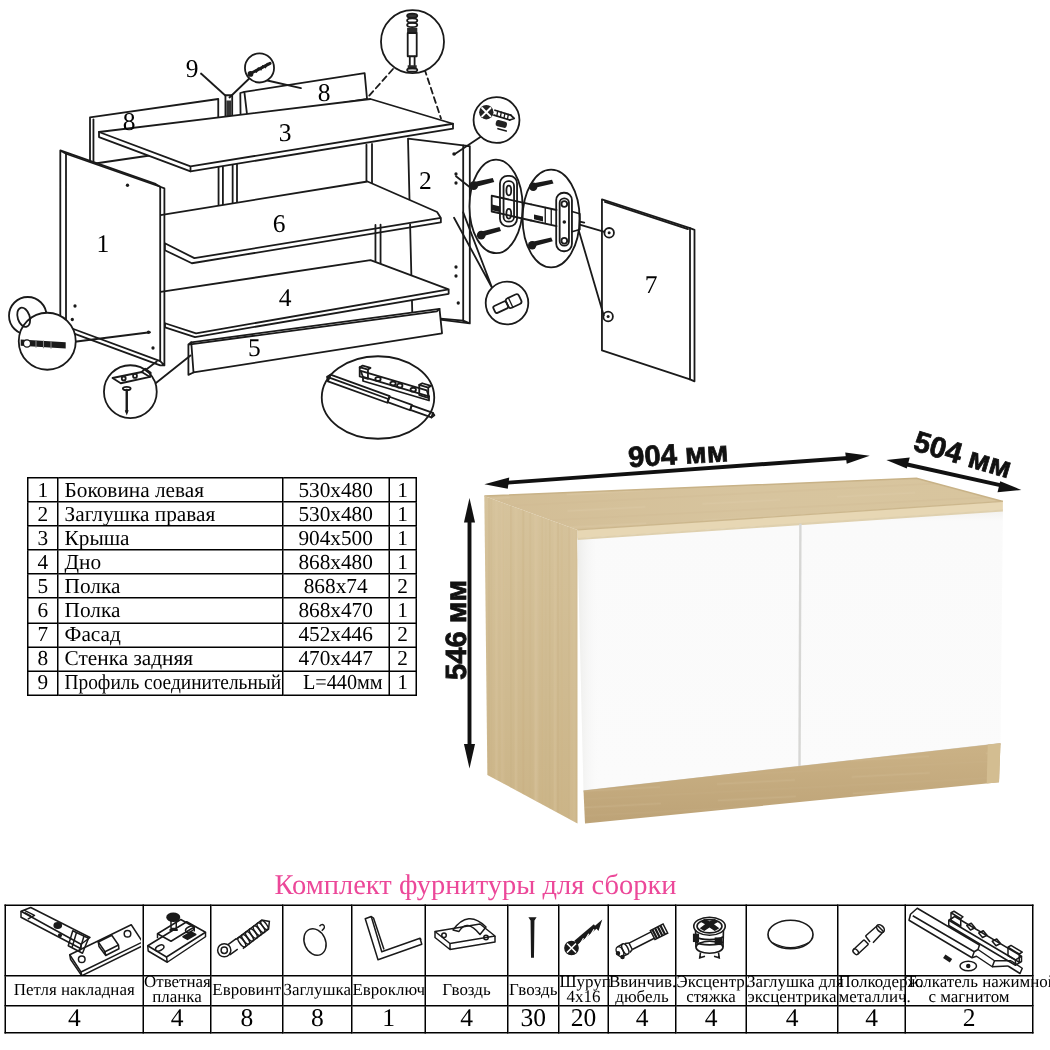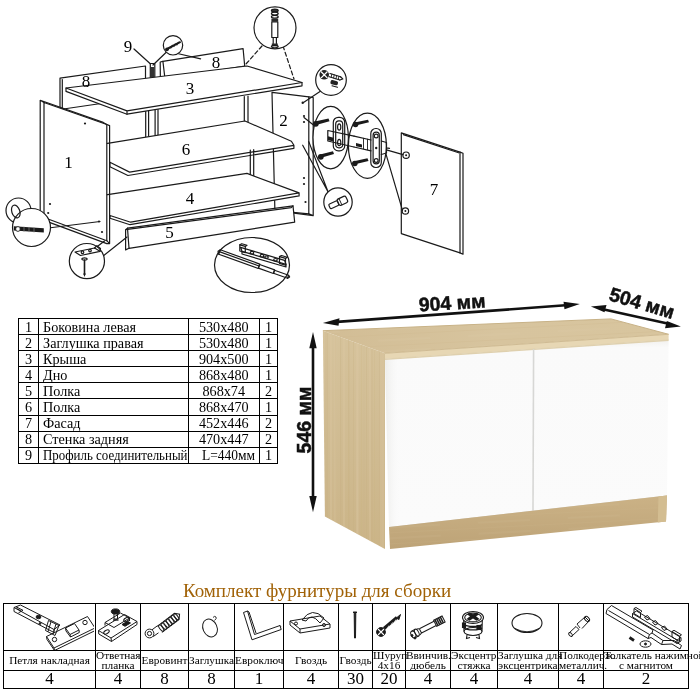--- a/index.html
+++ b/index.html
@@ -5,21 +5,21 @@
 #page{position:relative;width:700px;height:700px;background:#fff;overflow:hidden;
   font-family:"Liberation Serif", serif;}
 #dg{position:absolute;left:0;top:0;}
 #parts{position:absolute;left:18px;top:318px;border-collapse:collapse;table-layout:fixed;width:260px;}
 #parts td{border:1px solid #000;height:15.1px;padding:0;font-size:14.2px;line-height:14px;
   white-space:nowrap;overflow:visible;}
 #parts td.n{text-align:center;}
 #parts td.nm{padding-left:4px;}
 #parts td.sz{text-align:center;}
 #hwtitle{position:absolute;left:0;top:580px;width:634px;text-align:center;
-  font-size:19px;color:#a16207;}
+  font-size:19px;color:#ec4899;}
 #hw{position:absolute;left:3px;top:603px;border-collapse:collapse;table-layout:fixed;width:685px;border-radius:32px;}
 #hw td{border:1px solid #000;padding:0;text-align:center;vertical-align:middle;color:#000;}
 #hw tr.ic td{height:45px;}
 #hw tr.nm td{height:19px;font-size:11.3px;line-height:9.6px;white-space:nowrap;}
 #hw tr.ct td{height:16.5px;font-size:17px;line-height:16px;}
 .sm{font-size:10px;}
 .xs{font-size:9.5px;}
 svg{display:block;}
 </style></head>
 <body>

